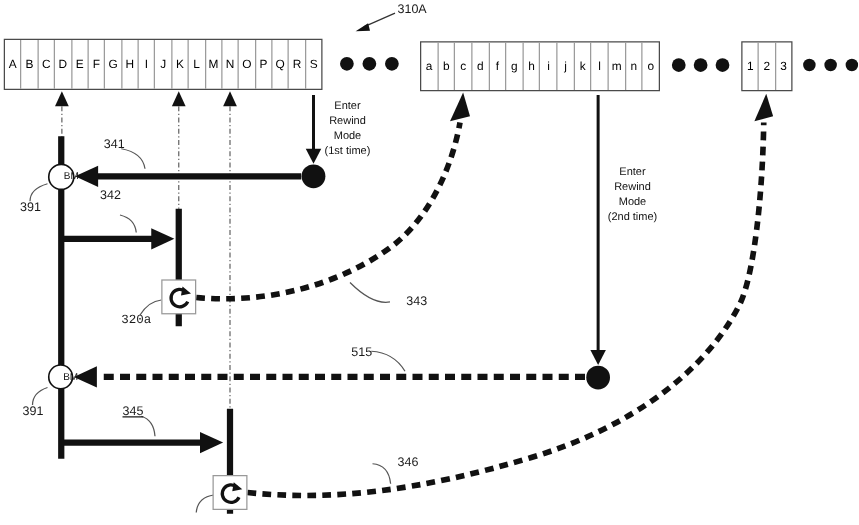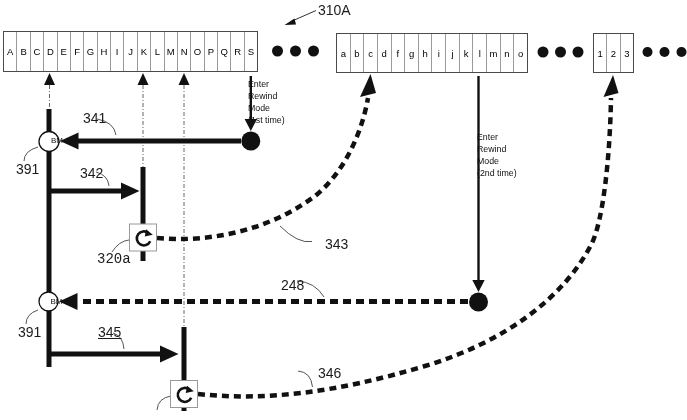--- a/index.html
+++ b/index.html
@@ -12,26 +12,26 @@
     position:absolute; display:flex; background:#ffffff;
     border:1px solid #4a4a4a; box-sizing:border-box;
   }
   .cell {
     flex:1 1 0; display:flex; align-items:center; justify-content:center;
     font-size:9.5px; color:#000; border-left:1px solid #9b9b9b;
     font-family:"Liberation Sans", sans-serif; overflow:hidden;
   }
   .cell:first-child { border-left:none; }
   .ref {
-    position:absolute; font-size:14px; color:#1b1b1b; white-space:nowrap;
+    position:absolute; font-size:10px; color:#1b1b1b; white-space:nowrap;
     font-family:"Liberation Sans", sans-serif;
   }
   .rewind {
     position:absolute; font-size:8.8px; line-height:12px; color:#111;
-    text-align:left; white-space:nowrap;
+    text-align:center; white-space:nowrap;
   }
   .rewind div { white-space:nowrap; }
   .bmlabel {
     position:absolute; width:38px; text-align:center; font-size:8px; color:#111;
   }
 </style>
 </head>
 <body>
 
 <div id="stage">
@@ -185,24 +185,24 @@
     <g>
       <rect x="170.5" y="380.5" width="27" height="27" fill="#fff" stroke="#999" stroke-width="1"></rect>
       <path d="M189.5,389.7 A7,7 0 1 0 191.2,397.8" fill="none" stroke="#111" stroke-width="2.6"></path>
       <polygon points="187,385.7 193.8,391.3 185.8,392.9" fill="#111"></polygon>
     </g>
   </svg>
 
   <div class="ref" style="left:318px; top:2px;">310A</div>
   <div class="ref" style="left:83px; top:110px;text-align:center;">341</div>
   <div class="ref" style="left:16px; top:161px;">391</div>
-  <div class="ref" style="left:80px; top:165px;">342</div>
+  <div class="ref" style="left:80px; top:151px;">342</div>
   <div class="ref" style="left:97px; top:251px;font-family:Liberation Mono, monospace;">320a</div>
   <div class="ref" style="left:313px; top:236px;padding-left:12px;">343</div>
-  <div class="ref" style="left:281px; top:277px;">248</div>
+  <div class="ref" style="left:281px; top:277px;">515</div>
   <div class="ref" style="left:18px; top:324px;">391</div>
   <div class="ref" style="left:98px; top:324px;text-decoration:underline;">345</div>
   <div class="ref" style="left:284px; top:365px;margin-left:34px;">346</div>
   <div class="ref" style="left:139px; top:428px;margin-left:12px;">320b</div>
 
   <div class="bmlabel" style="left:38px; top:136px;">BM</div>
   <div class="bmlabel" style="left:37.5px; top:296.5px;">BM</div>
 
   <div class="rewind" style="left:248px; top:78px; width:60px;">
     <div>Enter</div>

